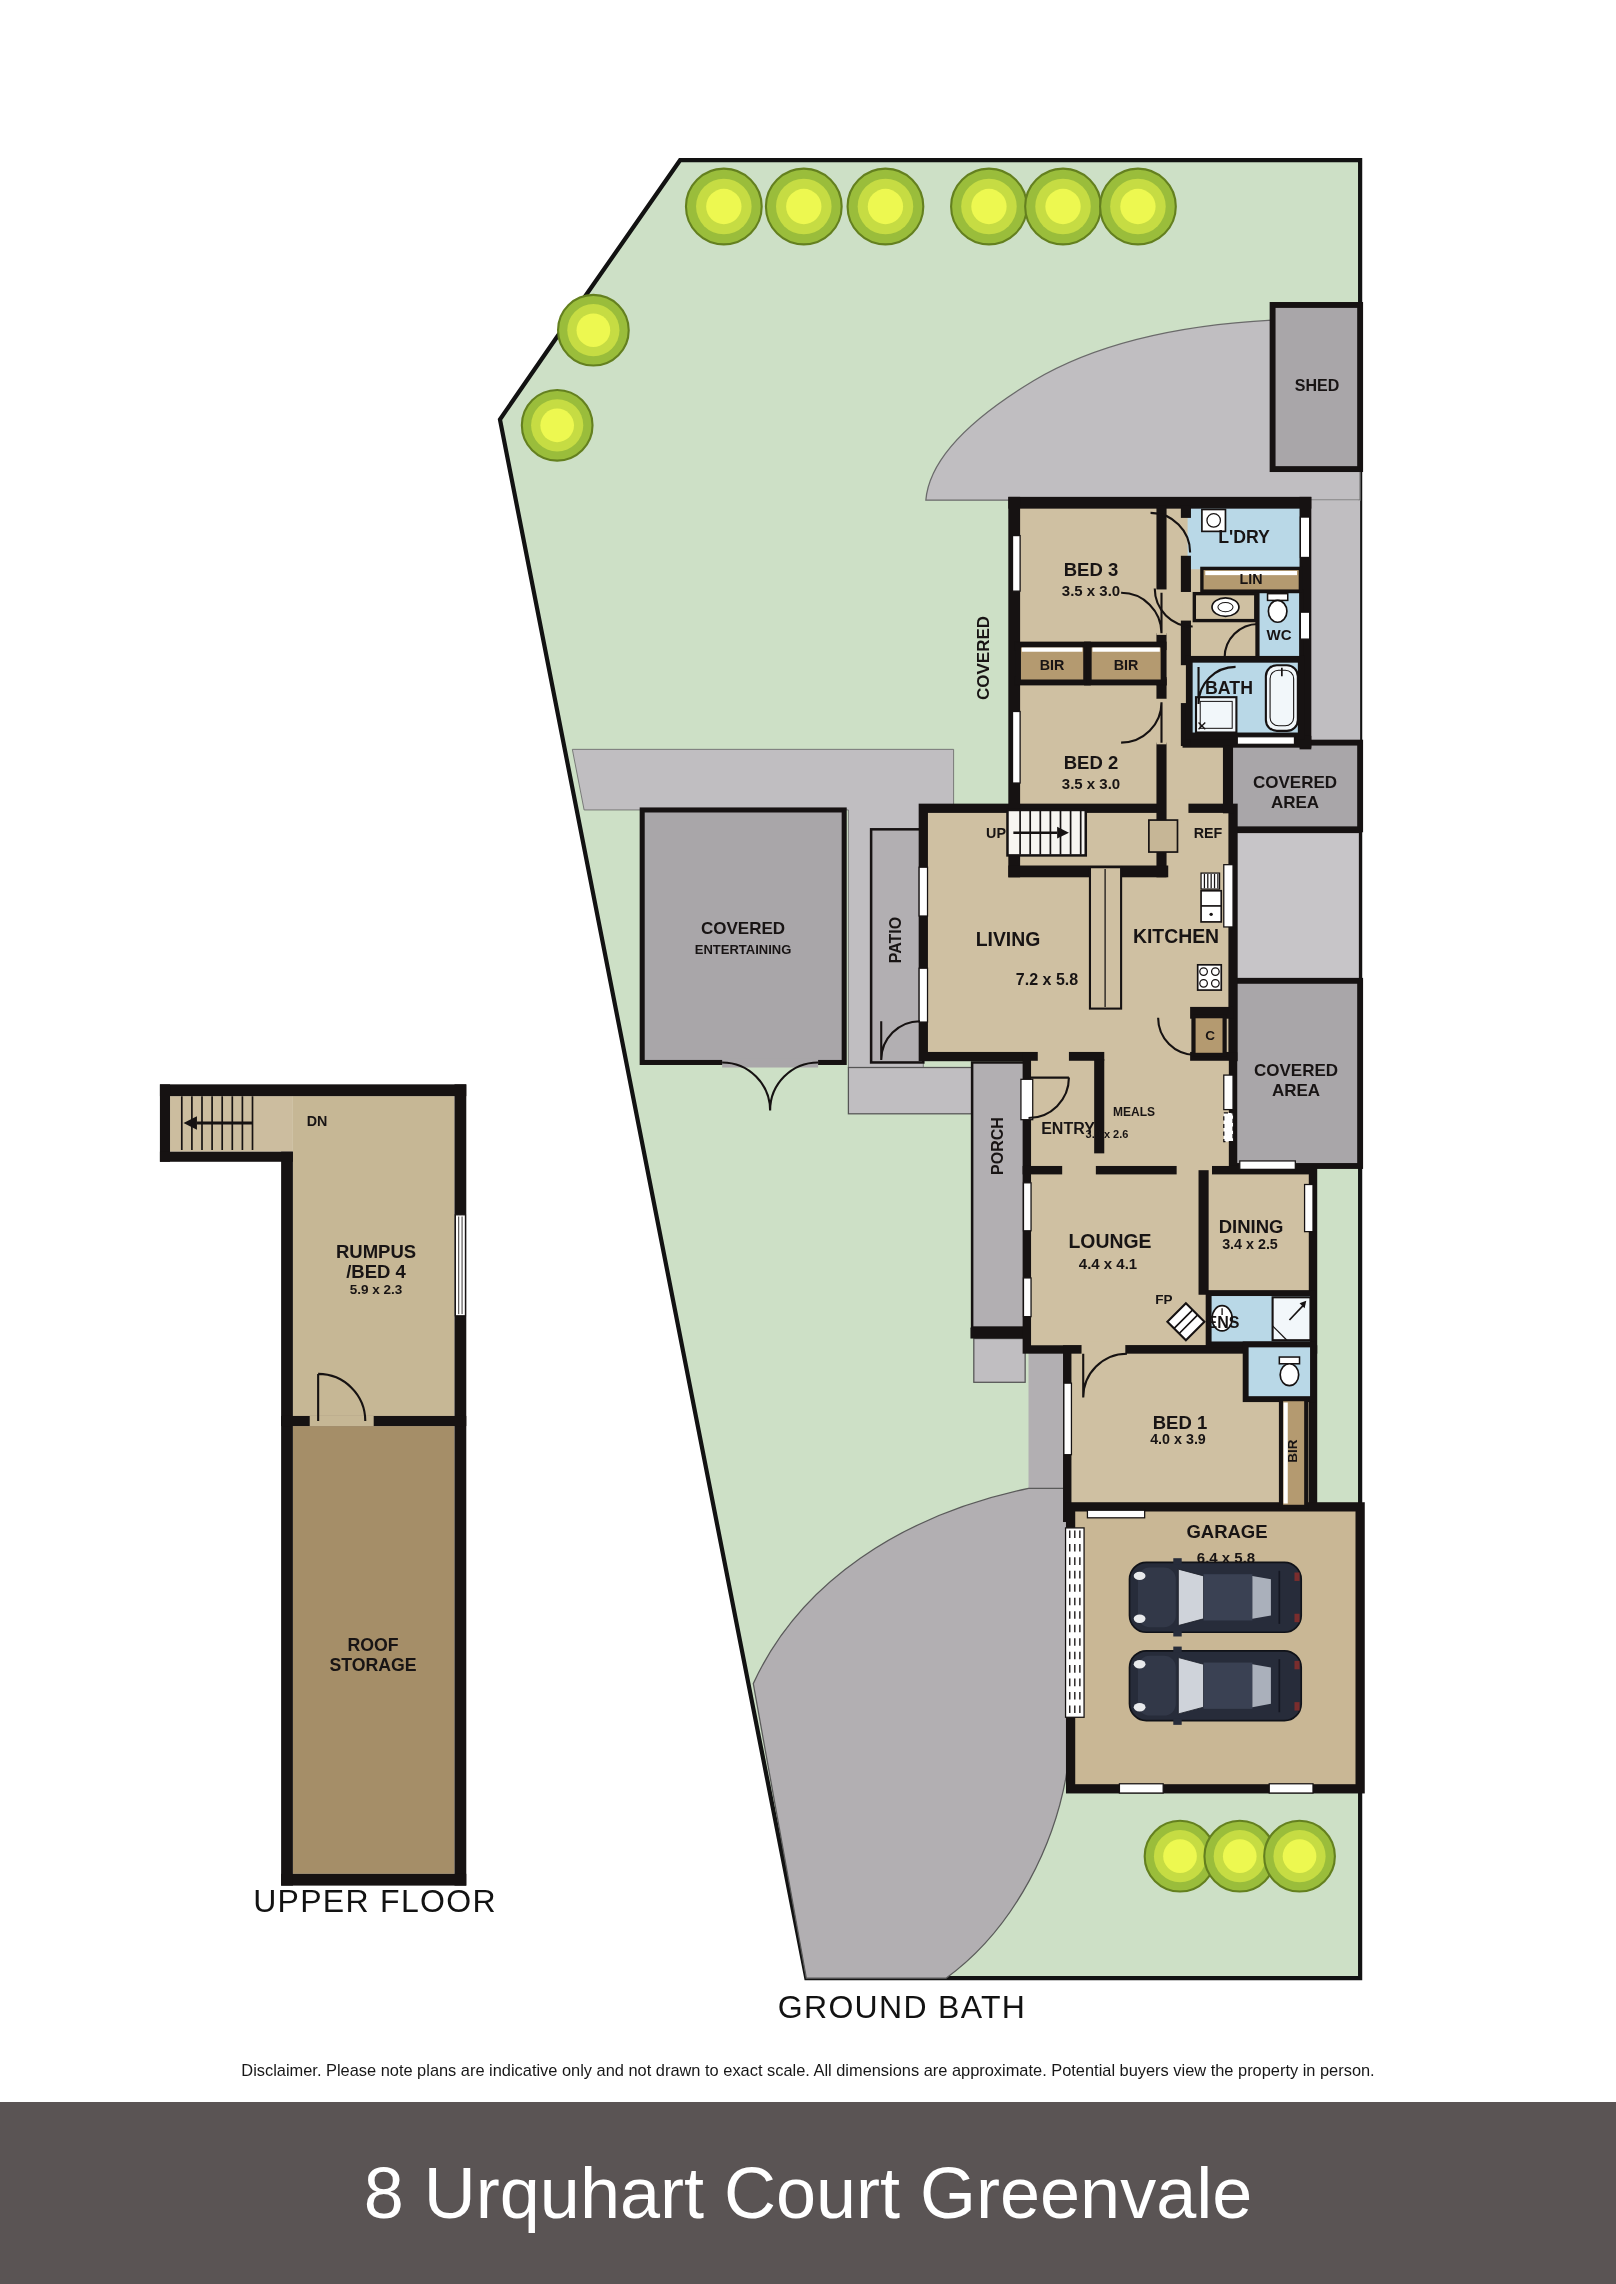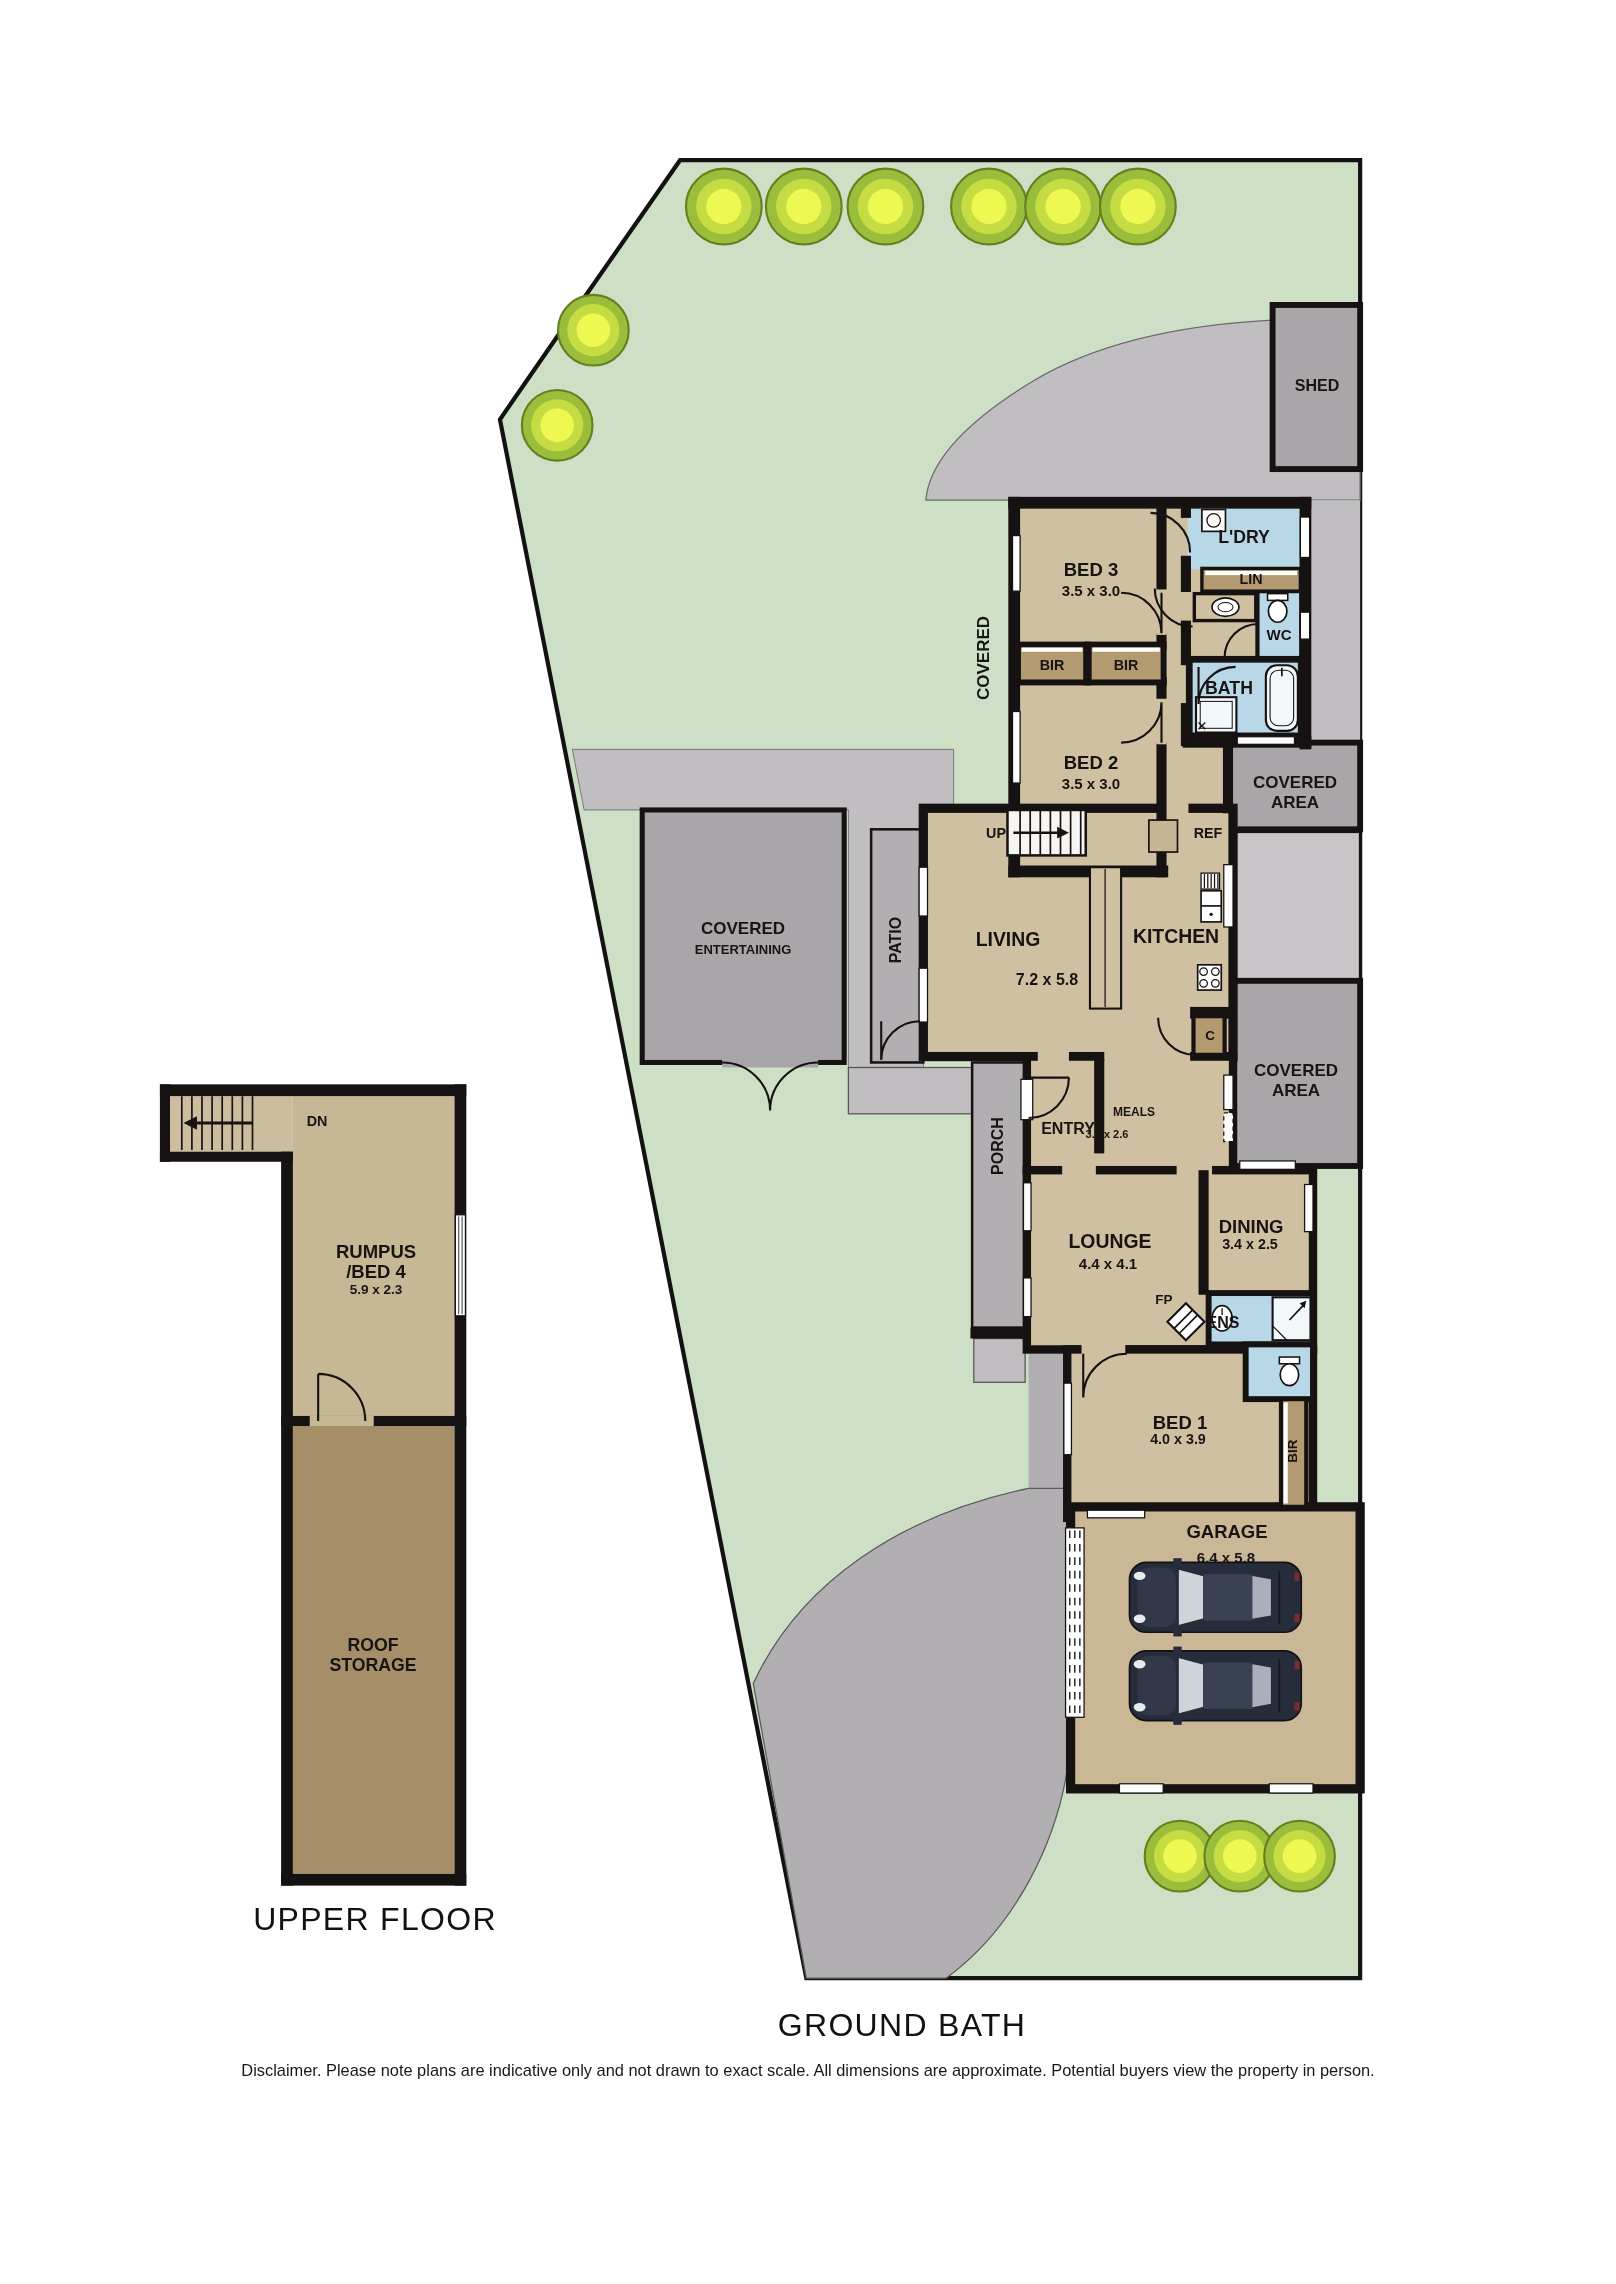--- a/index.html
+++ b/index.html
@@ -2,21 +2,21 @@
 <html style="font-size:13.5px"><head>
 <meta charset="utf-8">
 <style>
   html,body{margin:0;padding:0;background:#ffffff;}
   .page{position:relative;width:1616px;height:2284px;background:#ffffff;overflow:hidden;
         font-family:"Liberation Sans",sans-serif;}
   svg.plan{position:absolute;left:0;top:0;}
   .lbl{position:absolute;transform:translate(-50%,-50%);font-weight:700;color:#181414;
        white-space:nowrap;line-height:1;}
   .vert{transform:translate(-50%,-50%) rotate(-90deg);}
-  .cap{font-weight:400;letter-spacing:1.3px;color:#121212;margin-top:18px;}
+  .cap{font-weight:400;letter-spacing:1.3px;color:#121212;}
   .disclaimer{position:absolute;left:0;top:2061px;width:100%;text-align:center;
               font-size:16.4px;font-weight:400;color:#171717;}
   .footer{position:absolute;left:0;top:2102px;width:100%;height:182px;background:#5a5454;}
   .footer .title{display:block;width:100%;text-align:center;line-height:182px;
                  font-size:72px;font-weight:400;color:#ffffff;white-space:nowrap;}
 </style>
 </head>
 <body>
 
 <div class="page">
@@ -354,15 +354,18 @@
 <div class="lbl" style="left:317px;top:1121px;font-size:14.3px">DN</div>
 <div class="lbl" style="left:376px;top:1252px;font-size:18.5px">RUMPUS</div>
 <div class="lbl" style="left:376px;top:1272px;font-size:18.5px">/BED 4</div>
 <div class="lbl" style="left:376px;top:1290px;font-size:13.5px">5.9 x 2.3</div>
 <div class="lbl" style="left:373px;top:1646px;font-size:17.7px">ROOF</div>
 <div class="lbl" style="left:373px;top:1666px;font-size:17.7px">STORAGE</div>
 <div class="lbl cap" style="left:375px;top:1901px;font-size:32px">UPPER FLOOR</div>
 
 <div class="disclaimer">Disclaimer. Please note plans are indicative only and not drawn to exact scale. All dimensions are approximate. Potential buyers view the property in person.</div>
 
-
+<div class="footer">
+  <span class="title">8 Urquhart Court Greenvale</span>
 </div>
 
+</div>
+
 
 </body></html>

